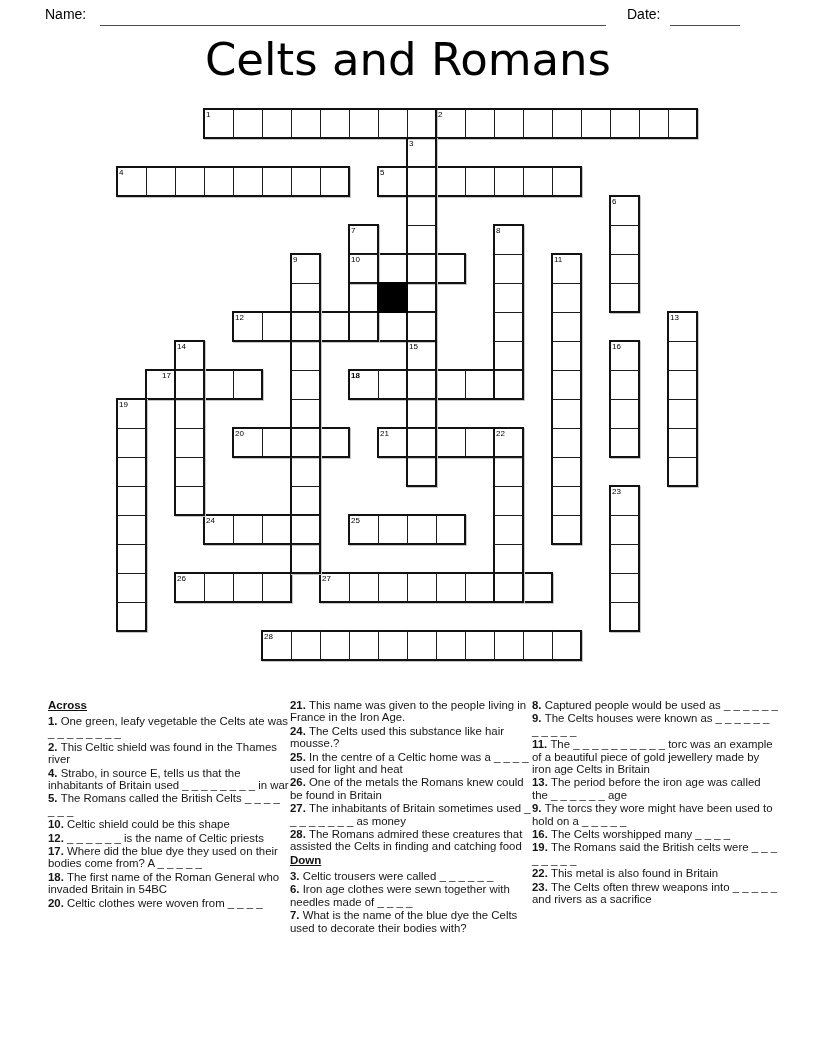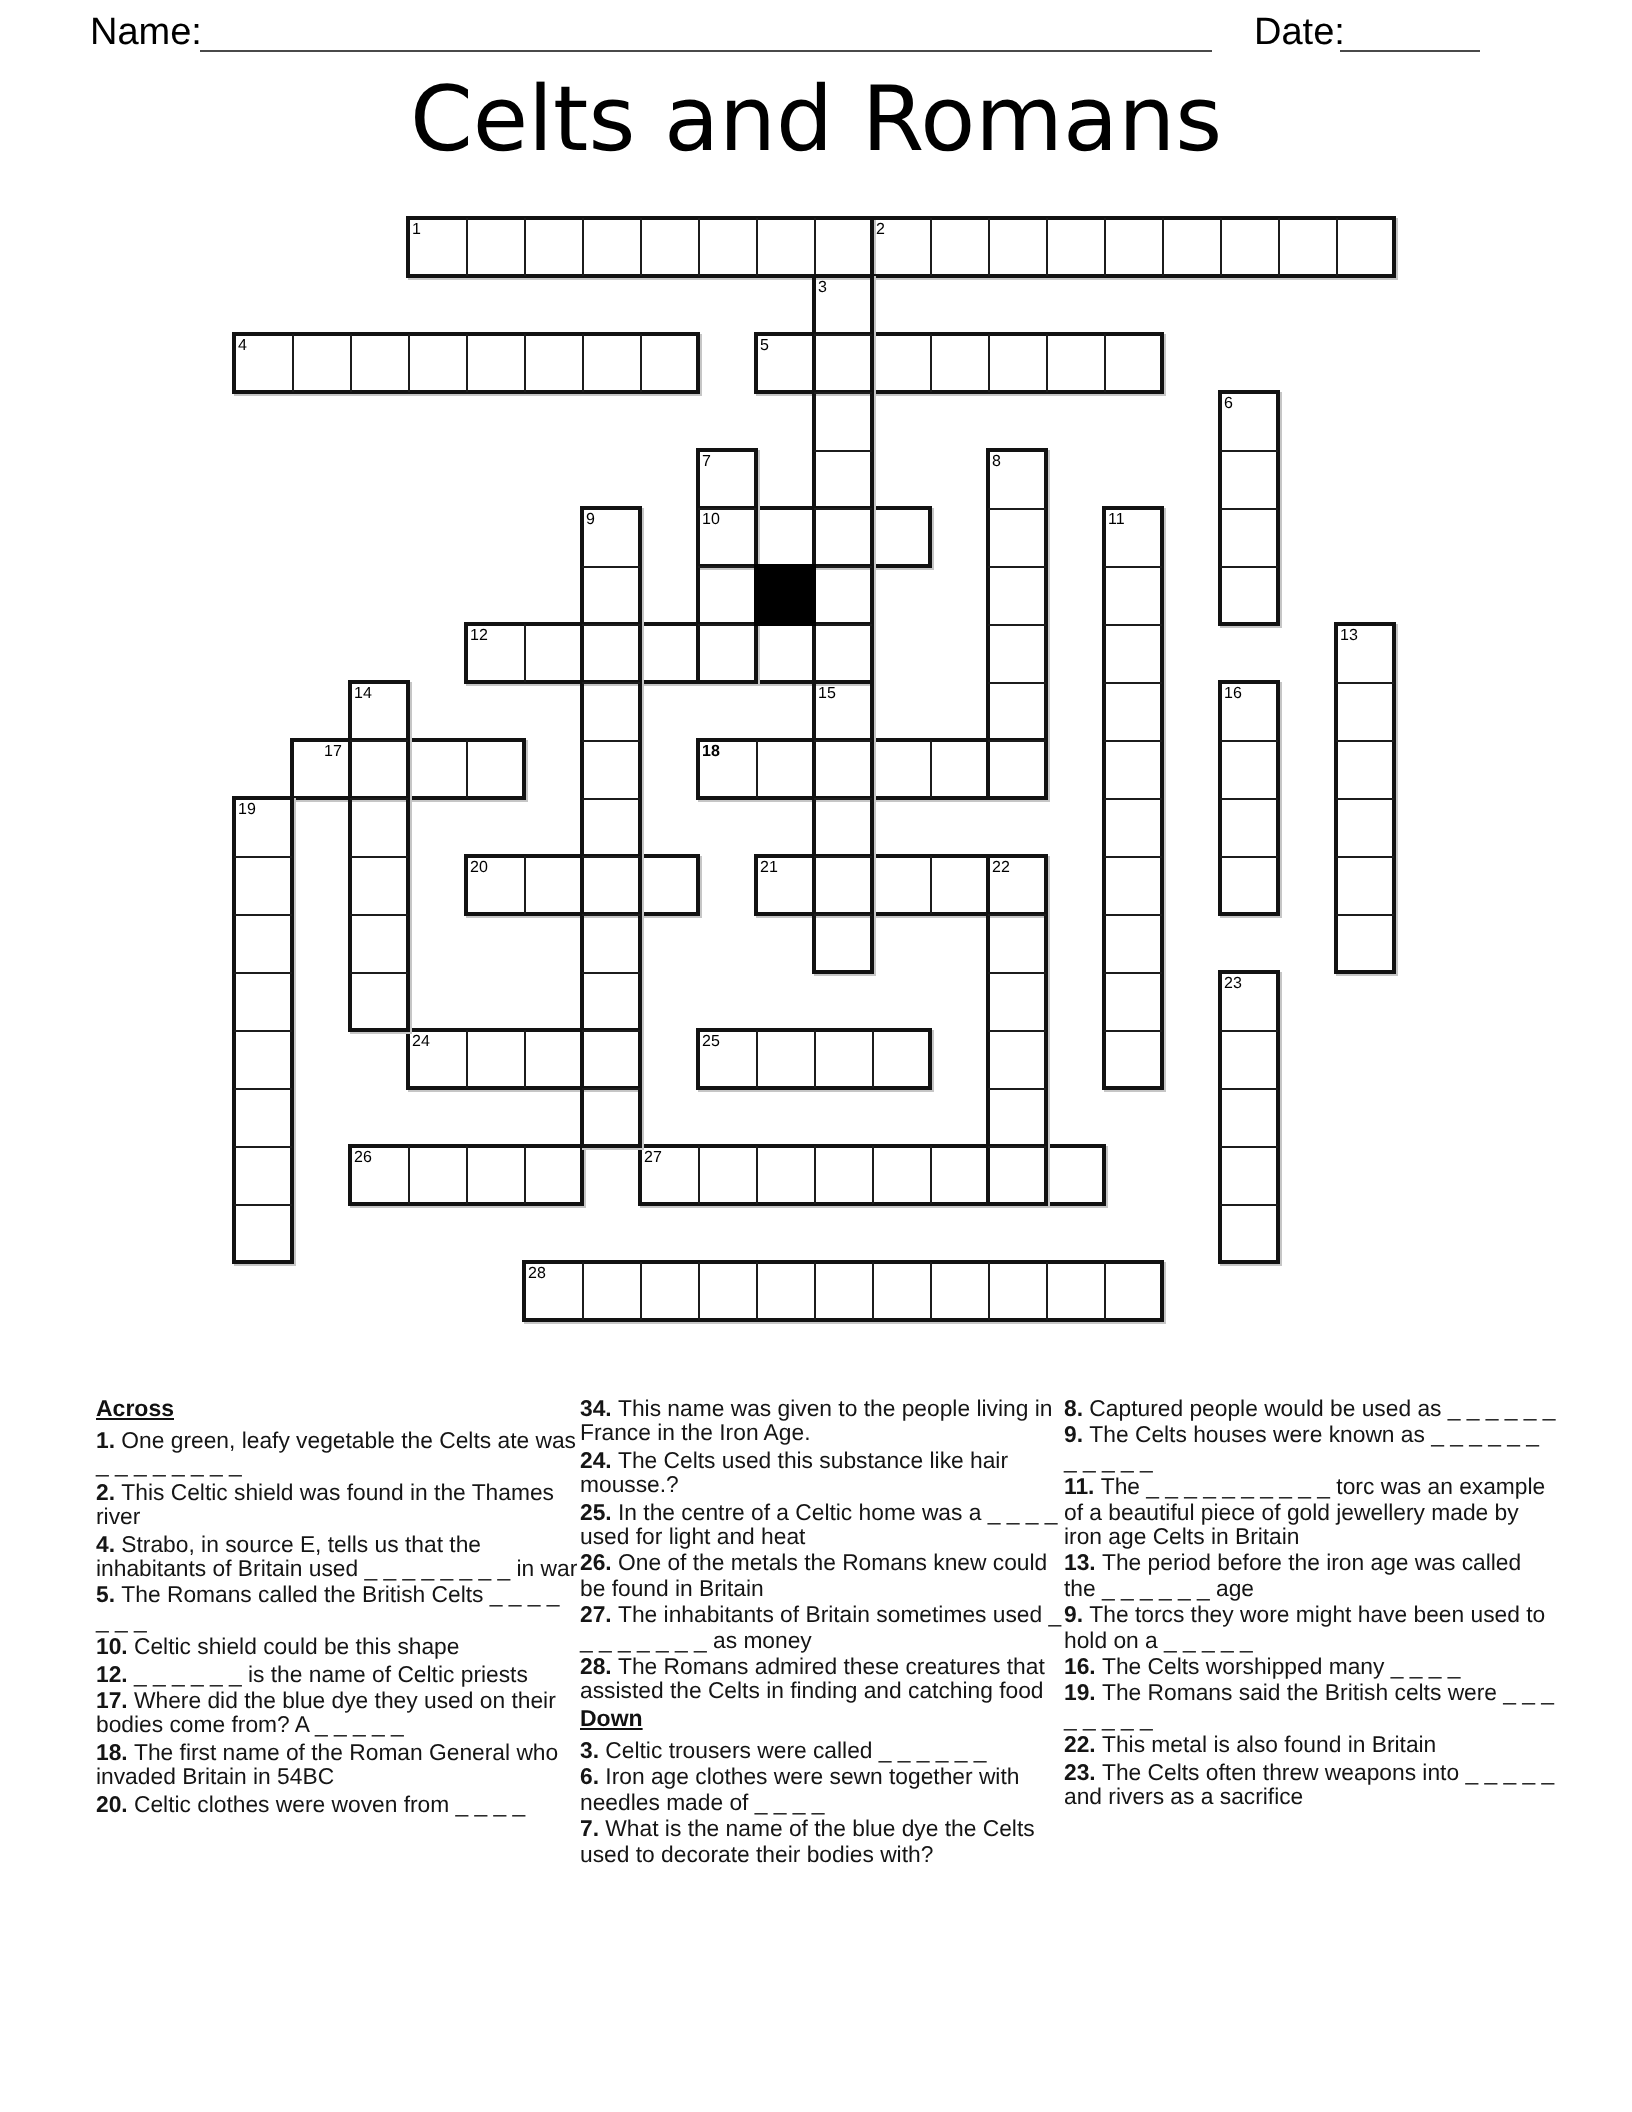--- a/index.html
+++ b/index.html
@@ -1,20 +1,20 @@
 <!DOCTYPE html>
 <html><head>
 <meta charset="utf-8">
 <style>
   html,body{margin:0;padding:0;background:#ffffff;}
   body{width:816px;height:1056px;position:relative;overflow:hidden;
        font-family:"Liberation Sans",sans-serif;color:#111;}
 
   
-  .hdr-label{position:absolute;top:6px;font-size:19px;color:#000;white-space:nowrap;}
+  .hdr-label{position:absolute;top:6px;font-size:14px;color:#000;white-space:nowrap;}
   .hline{position:absolute;height:18px;border-bottom:1.5px solid #4a4a4a;}
   #name-label{left:45px;}
   #date-label{left:627px;}
   #name-line{left:100px;top:7px;width:506px;}
   #date-line{left:670px;top:7px;width:70px;}
 
   
   .title{position:absolute;top:33px;left:0;width:816px;text-align:center;
          font-family:"DejaVu Sans","Liberation Sans",sans-serif;
          font-size:45px;font-weight:400;color:#000;letter-spacing:0px;}
@@ -319,21 +319,21 @@
     <div class="clue"><span class="cnum">2. </span>This Celtic shield was found in the Thames river</div>
     <div class="clue"><span class="cnum">4. </span>Strabo, in source E, tells us that the inhabitants of Britain used _ _ _ _ _ _ _ _ in war</div>
     <div class="clue"><span class="cnum">5. </span>The Romans called the British Celts _ _ _ _ _ _ _</div>
     <div class="clue"><span class="cnum">10. </span>Celtic shield could be this shape</div>
     <div class="clue"><span class="cnum">12. </span>_ _ _ _ _ _ is the name of Celtic priests</div>
     <div class="clue"><span class="cnum">17. </span>Where did the blue dye they used on their bodies come from? A _ _ _ _ _</div>
     <div class="clue"><span class="cnum">18. </span>The first name of the Roman General who invaded Britain in 54BC</div>
     <div class="clue"><span class="cnum">20. </span>Celtic clothes were woven from _ _ _ _</div>
   </div>
 <div class="clue-col" id="clue-col-1">
-    <div class="clue"><span class="cnum">34. </span>This name was given to the people living in France in the Iron Age.</div>
+    <div class="clue"><span class="cnum">21. </span>This name was given to the people living in France in the Iron Age.</div>
     <div class="clue"><span class="cnum">24. </span>The Celts used this substance like hair mousse.?</div>
     <div class="clue"><span class="cnum">25. </span>In the centre of a Celtic home was a _ _ _ _ used for light and heat</div>
     <div class="clue"><span class="cnum">26. </span>One of the metals the Romans knew could be found in Britain</div>
     <div class="clue"><span class="cnum">27. </span>The inhabitants of Britain sometimes used _ _ _ _ _ _ _ _ as money</div>
     <div class="clue"><span class="cnum">28. </span>The Romans admired these creatures that assisted the Celts in finding and catching food</div>
     <div class="clue-heading">Down</div>
     <div class="clue"><span class="cnum">3. </span>Celtic trousers were called _ _ _ _ _ _</div>
     <div class="clue"><span class="cnum">6. </span>Iron age clothes were sewn together with needles made of _ _ _ _</div>
     <div class="clue"><span class="cnum">7. </span>What is the name of the blue dye the Celts used to decorate their bodies with?</div>
   </div>

